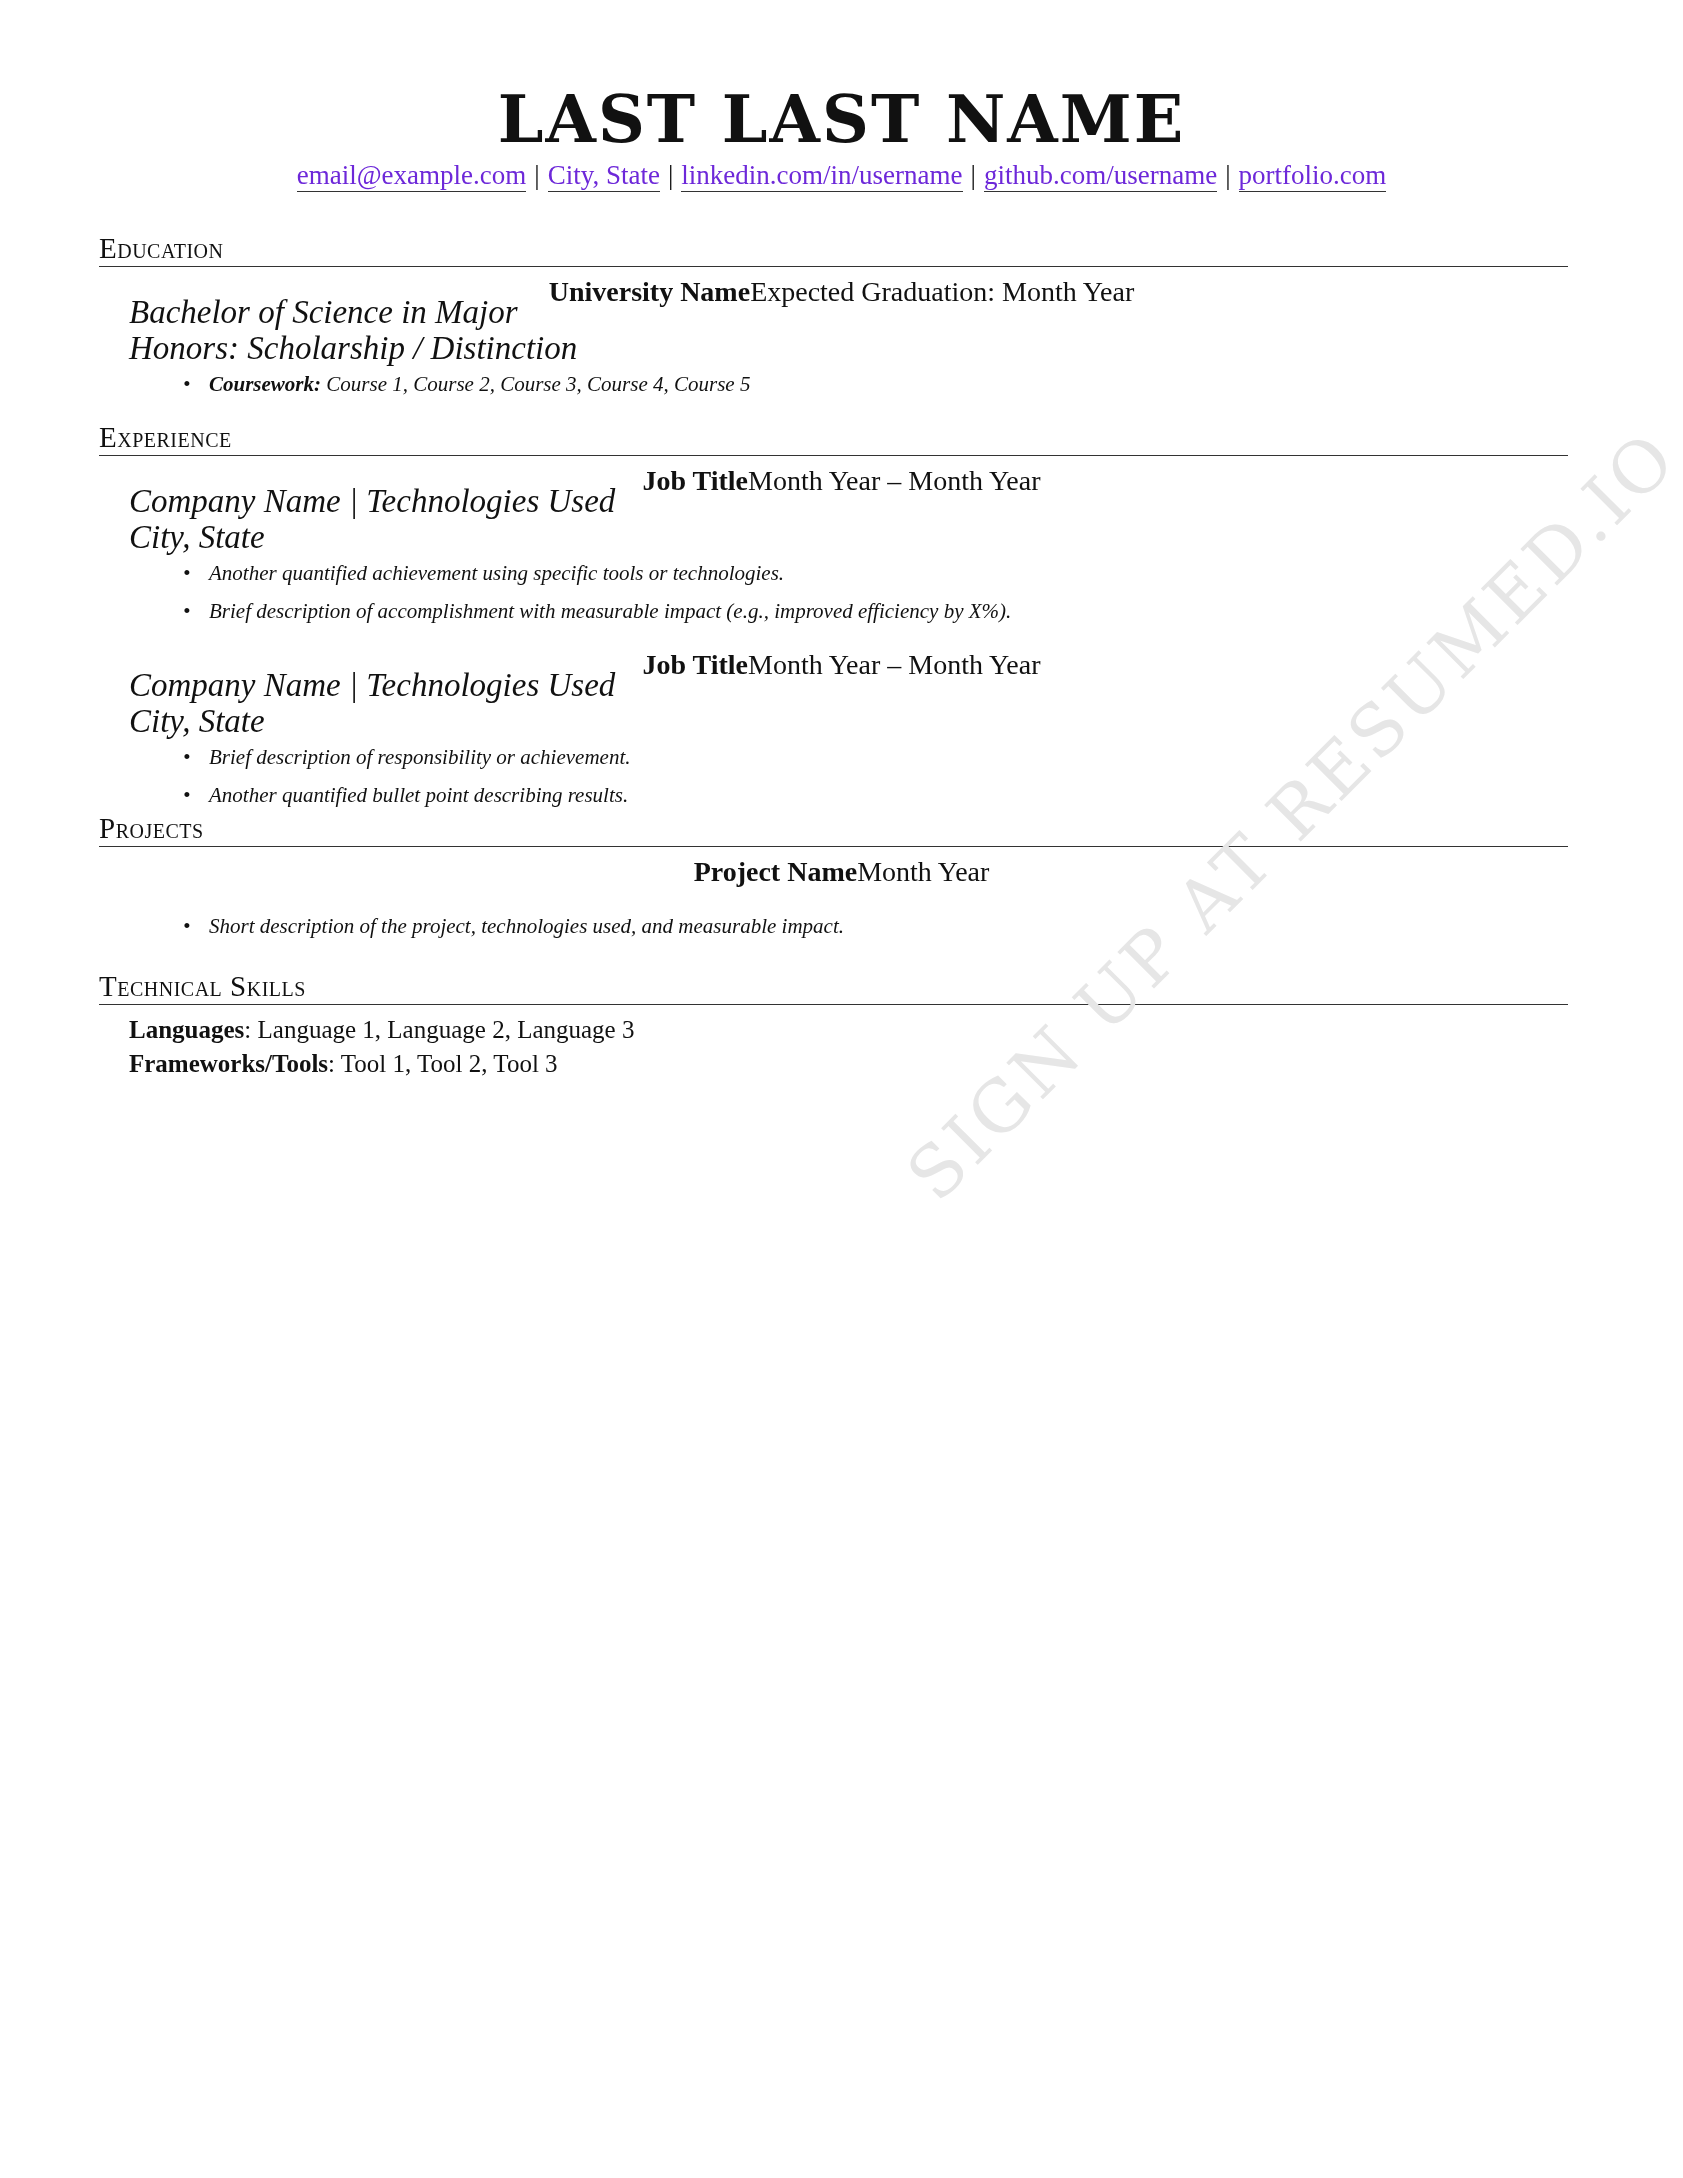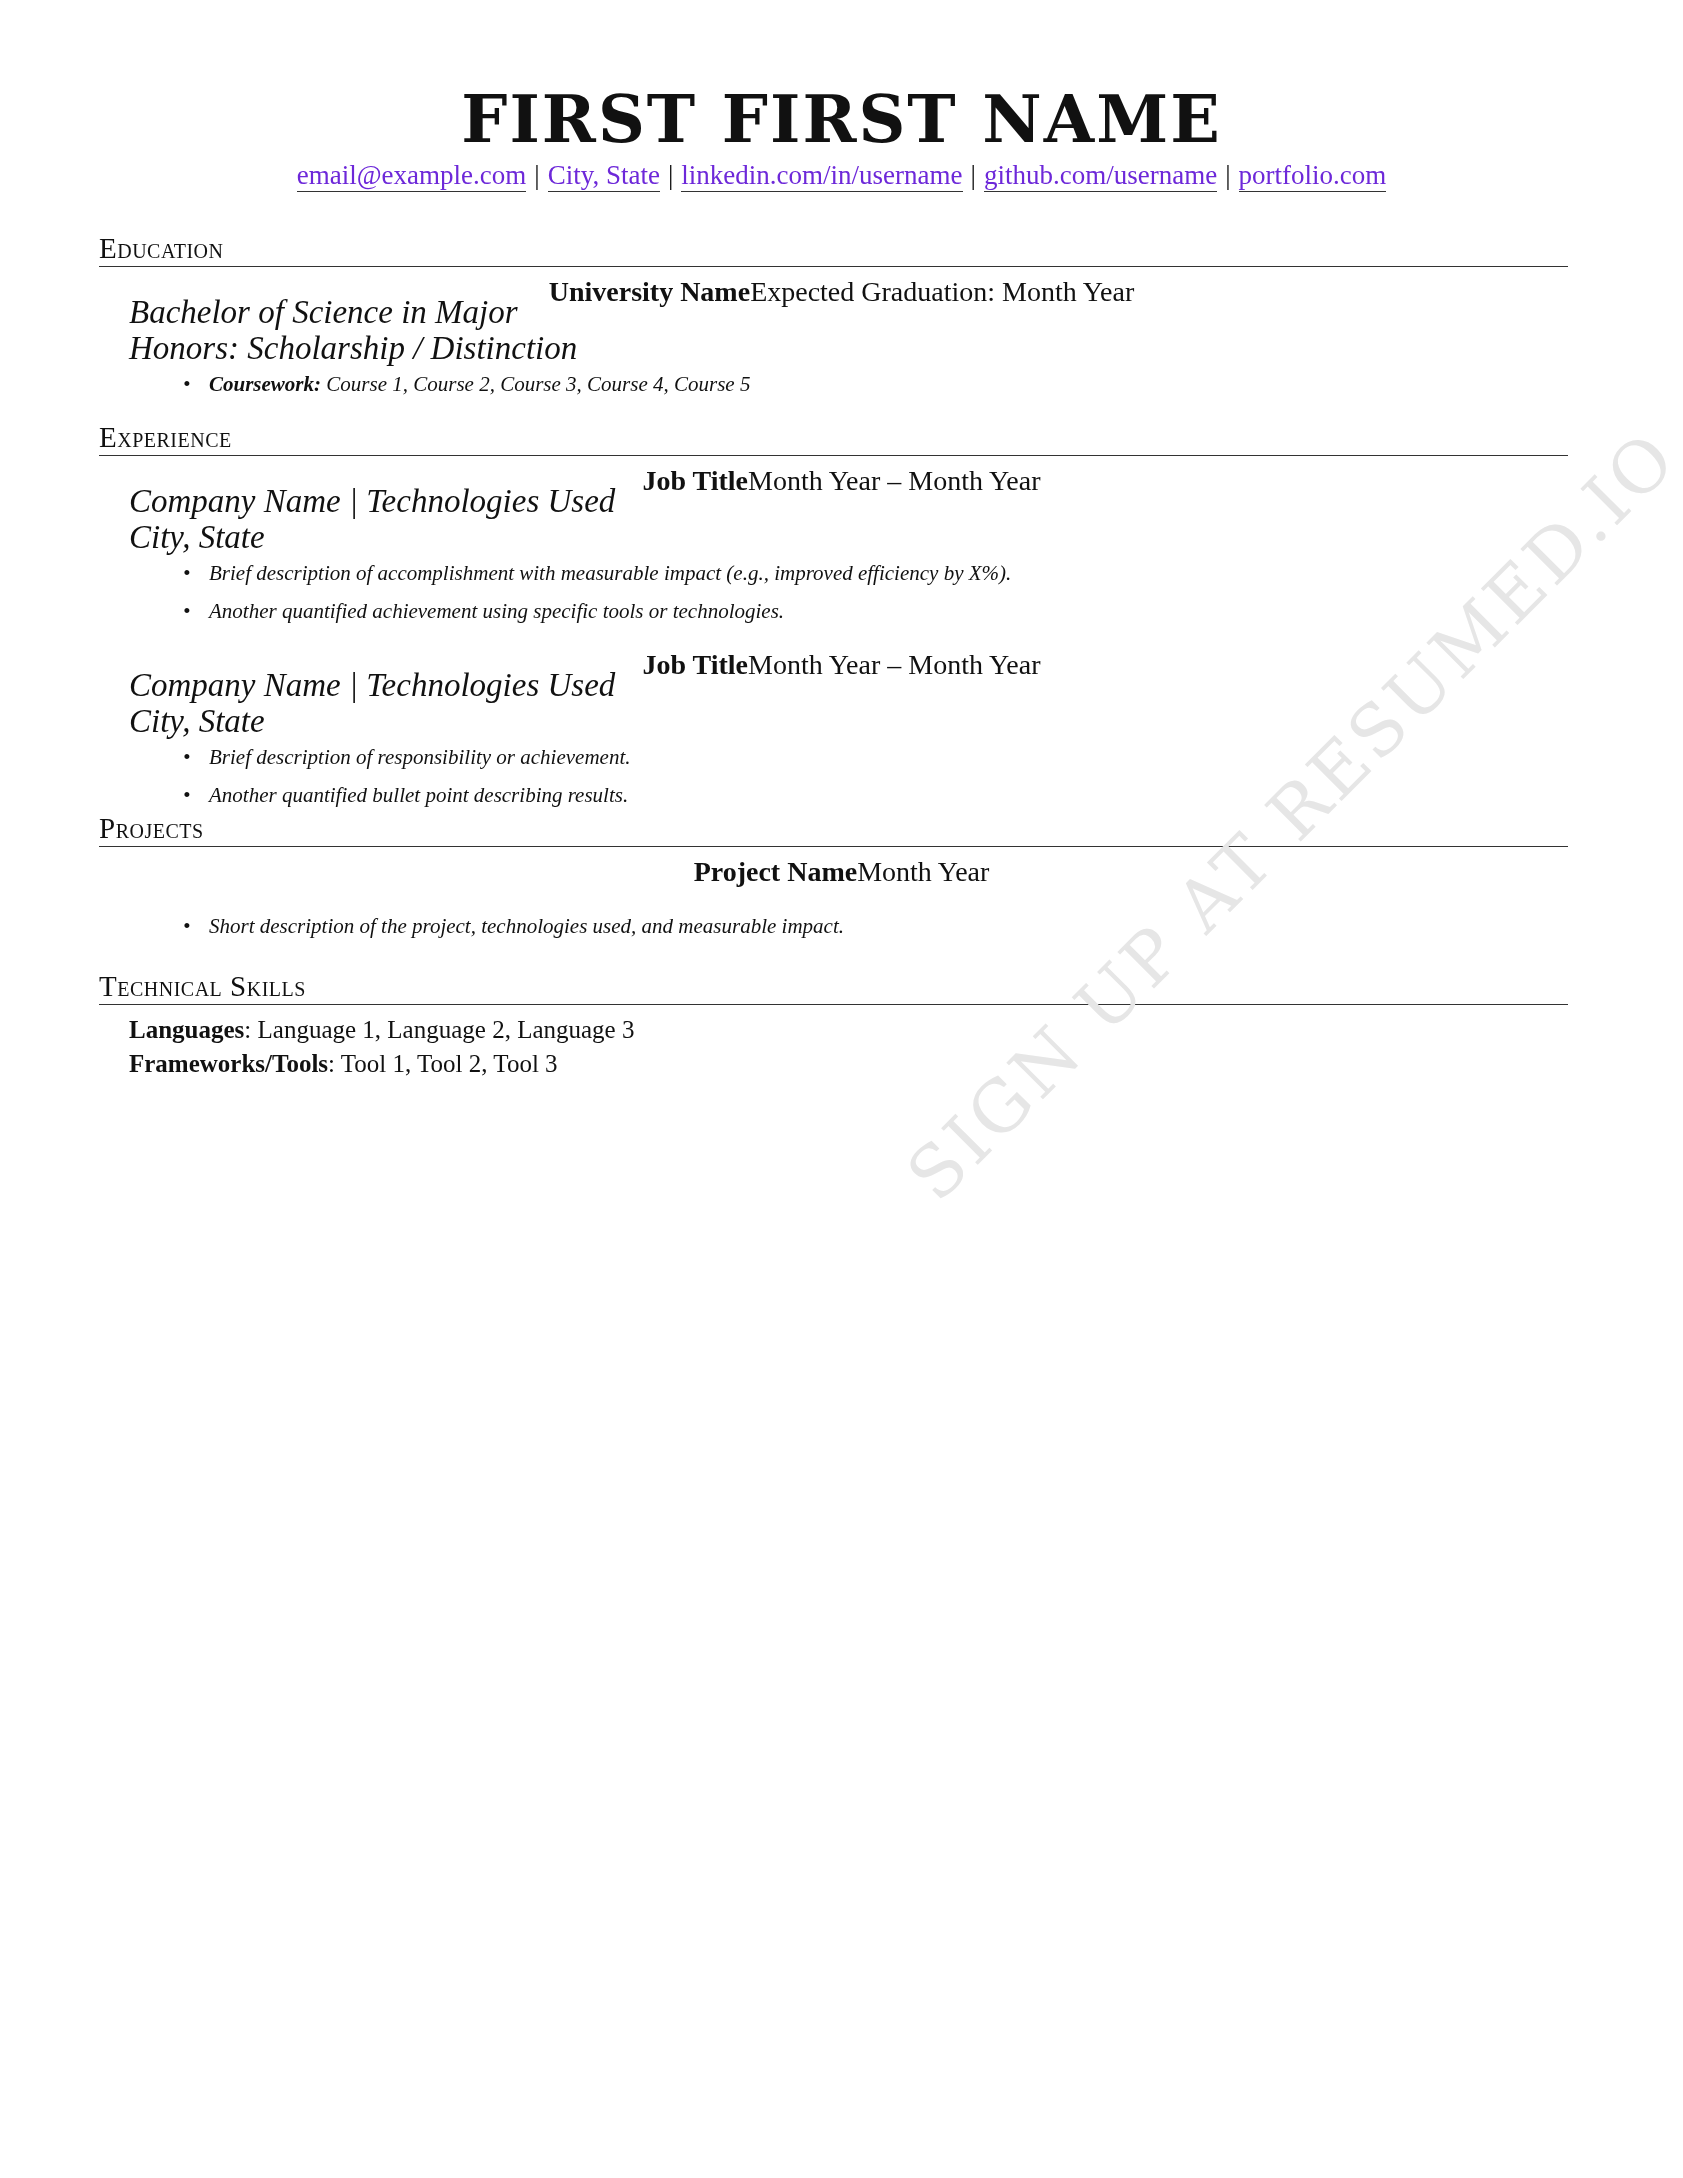--- a/index.html
+++ b/index.html
@@ -17,21 +17,21 @@
   .bold{font-weight:bold;}
   ul{margin:16px;padding-left:94px;list-style:none;font-family:"Liberation Serif",serif;font-size:21px;font-style:italic;}
   li{height:38px;line-height:38px;position:relative;}
   li:before{content:"•";position:absolute;left:-26px;}
   .skills{margin-left:30px;font-family:"Liberation Serif",serif;font-size:25px;line-height:34px;margin-top:8px;}
   .watermark{position:absolute;left:792px;top:792px;font-size:71px;color:#e6e6e6;transform:rotate(-45deg);transform-origin:left top;font-family:"DejaVu Serif",serif;white-space:nowrap;letter-spacing:4px;}
 </style>
 </head>
 <body>
 
-<div class="name">FIRST FIRST NAME</div>
+<div class="name">LAST LAST NAME</div>
 <div class="contact">
   <a>email@example.com</a><span class="sep">|</span><a>City, State</a><span class="sep">|</span><a>linkedin.com/in/username</a><span class="sep">|</span><a>github.com/username</a><span class="sep">|</span><a>portfolio.com</a>
 </div>
 
 <div class="section" style="top:232px">
   <div class="sec-title">Education</div>
   <div class="rule"></div>
   <div class="row r1" style="margin-top:6px">
       <span class="bold">University Name</span>
       <span>Expected Graduation: Month Year</span>
@@ -50,22 +50,22 @@
   <div class="rule"></div>
   <div class="row r1" style="margin-top:6px">
       <span class="bold">Job Title</span>
       <span>Month Year – Month Year</span>
     </div>
   <div class="row r2">
       <span>Company Name | Technologies Used</span>
       <span>City, State</span>
     </div>
   <ul>
+    <li>Another quantified achievement using specific tools or technologies.</li>
     <li>Brief description of accomplishment with measurable impact (e.g., improved efficiency by X%).</li>
-    <li>Another quantified achievement using specific tools or technologies.</li>
   </ul>
   <div class="row r1" style="margin-top:6px">
       <span class="bold">Job Title</span>
       <span>Month Year – Month Year</span>
     </div>
   <div class="row r2">
       <span>Company Name | Technologies Used</span>
       <span>City, State</span>
     </div>
   <ul>

